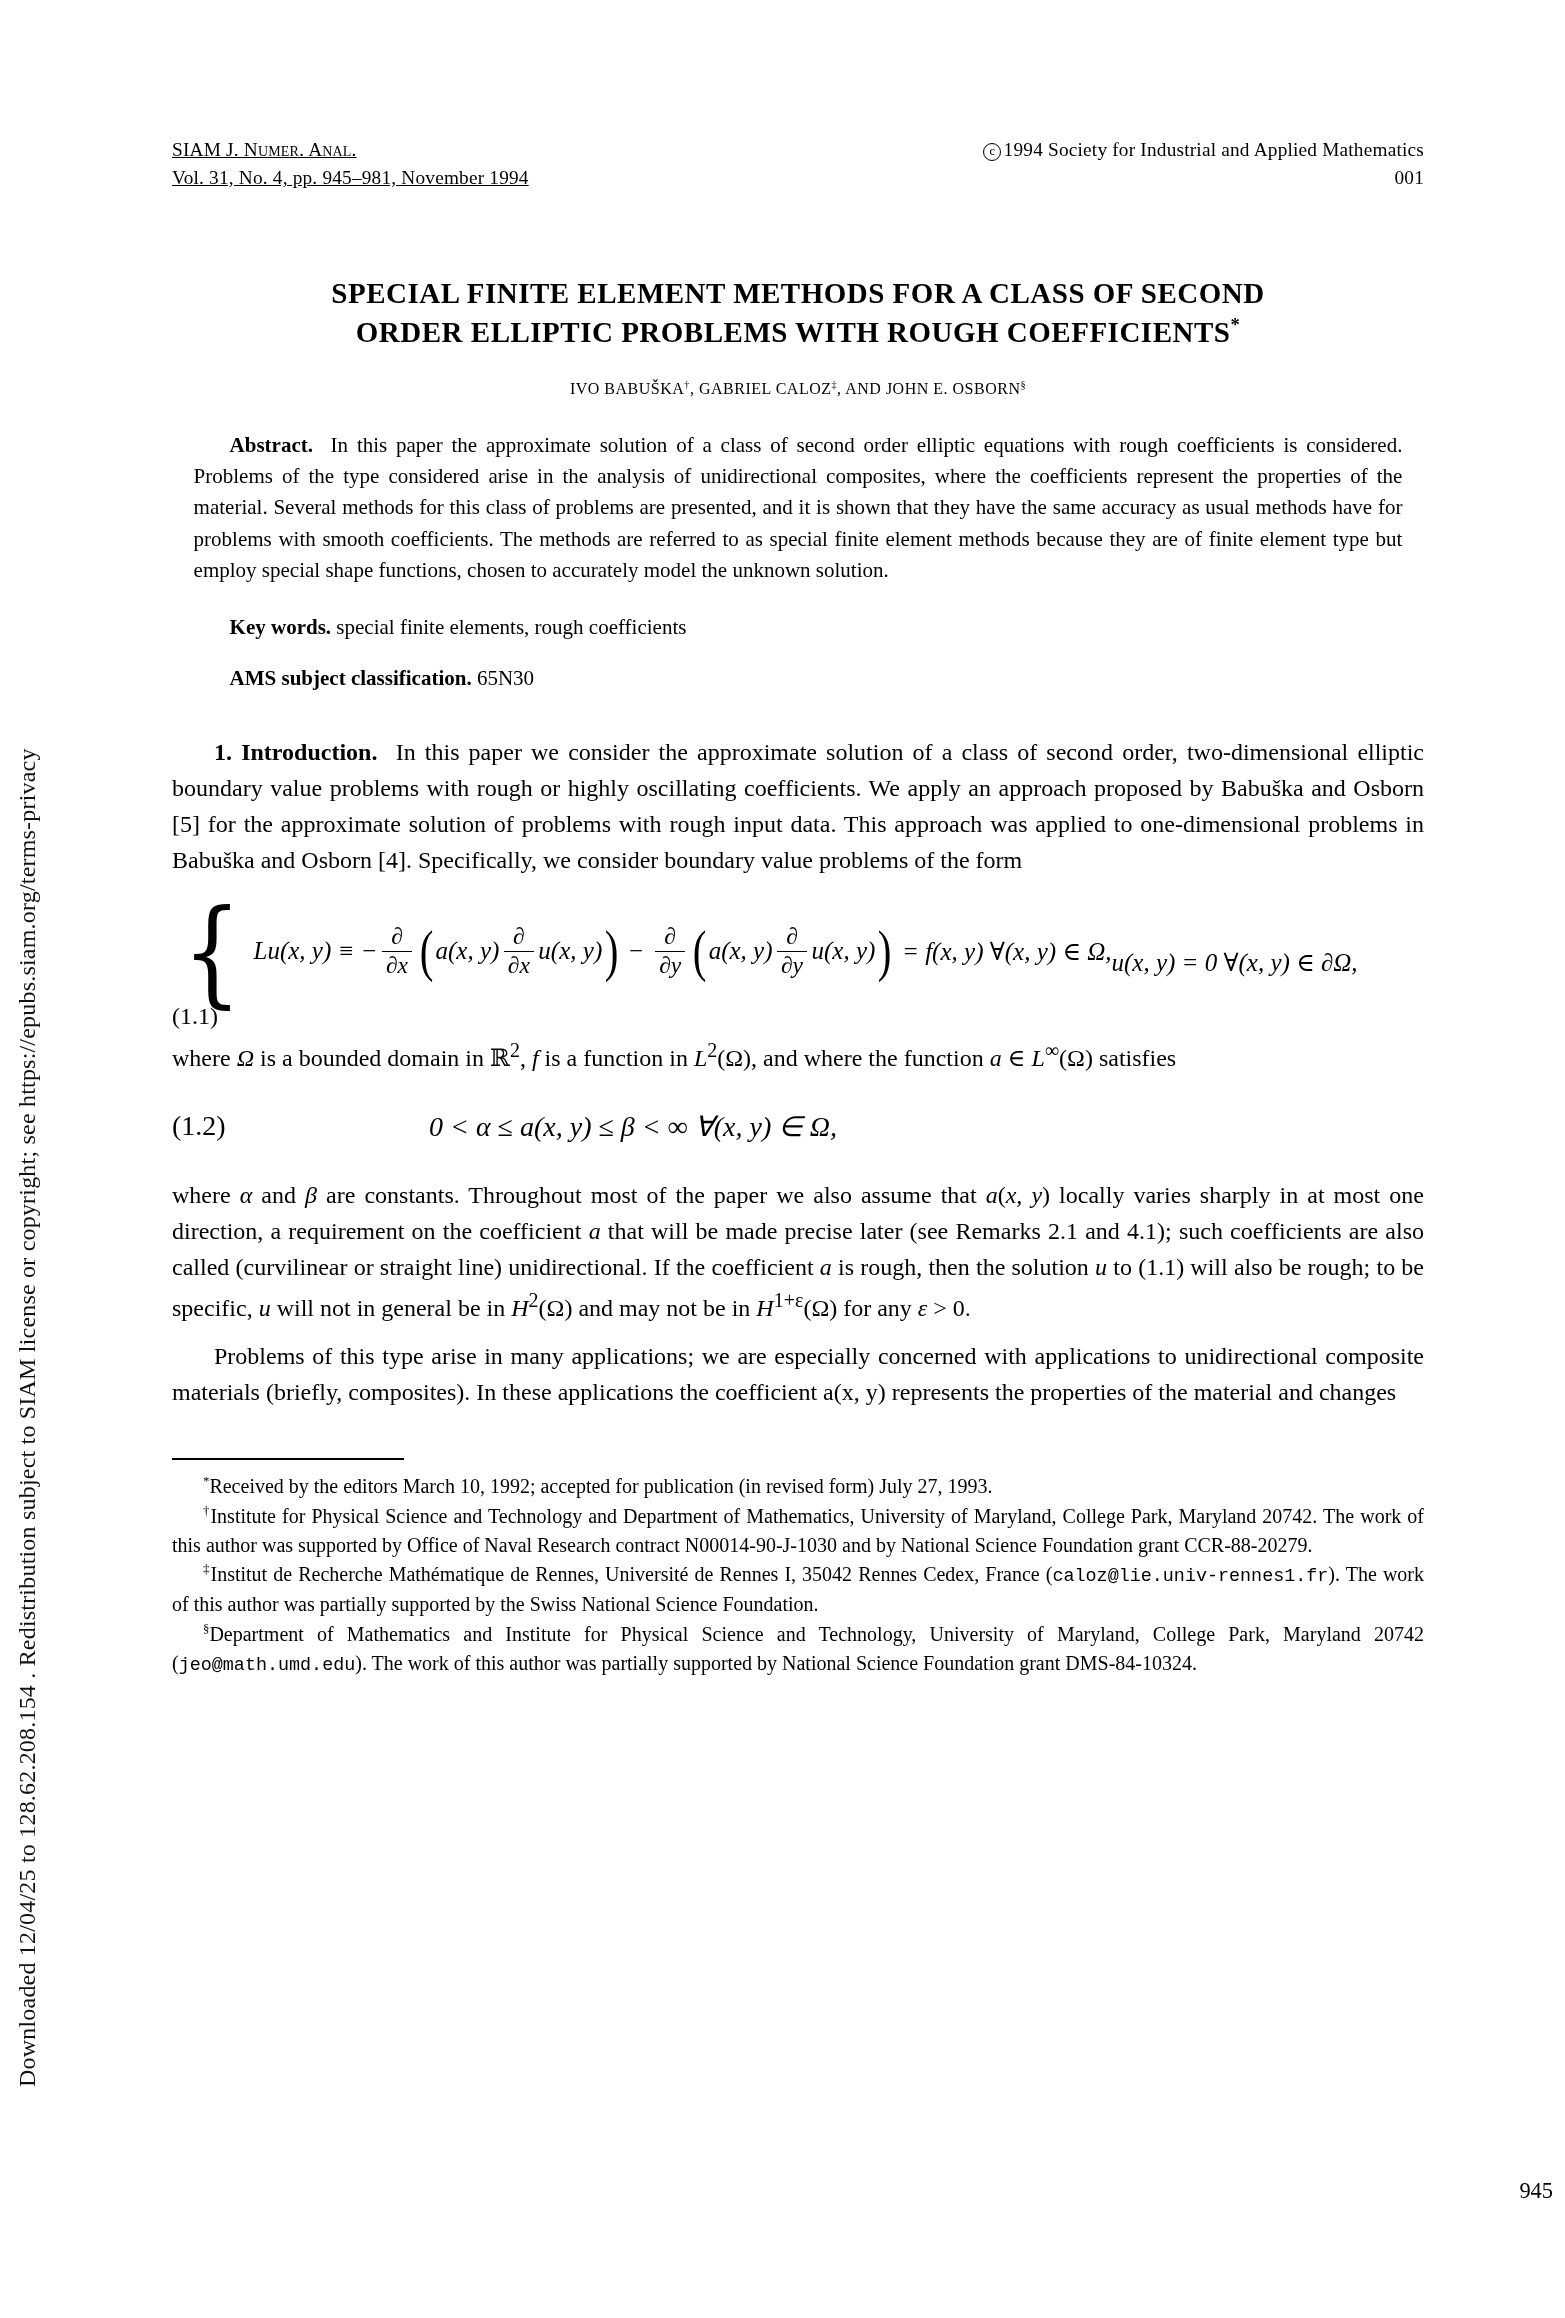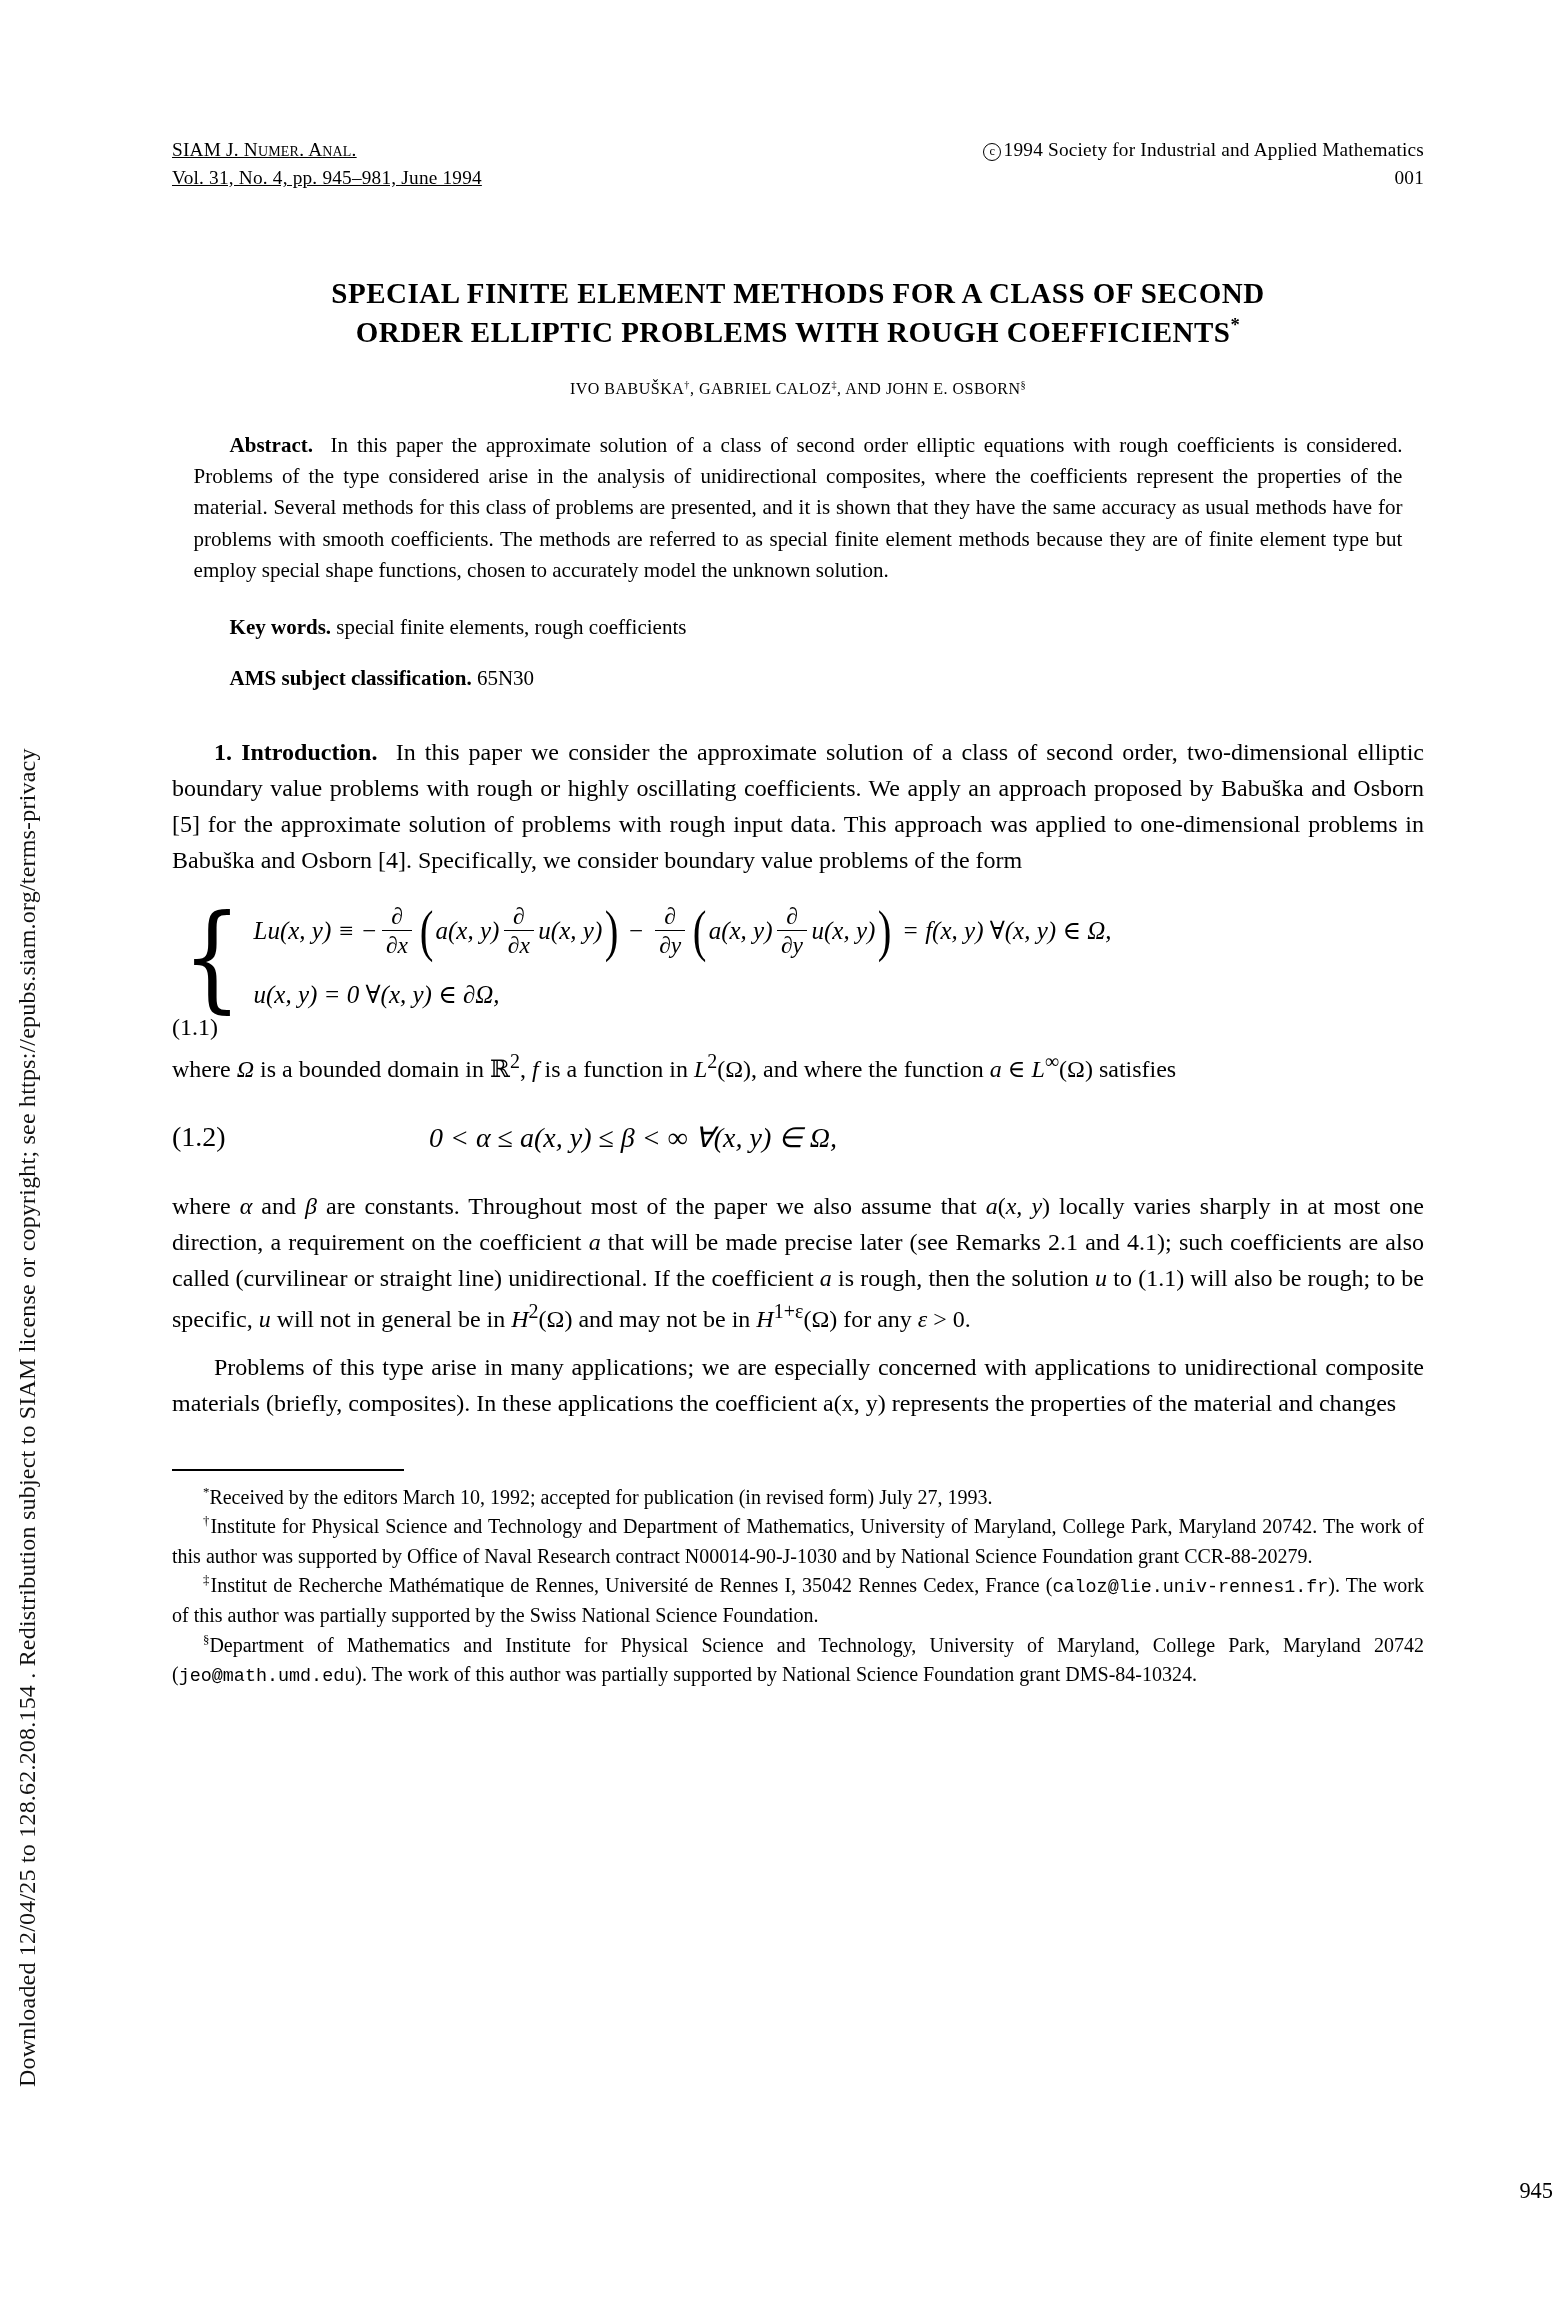--- a/index.html
+++ b/index.html
@@ -136,21 +136,21 @@
   }
   .big-brace {
     font-size: 116px;
     line-height: 0.82;
     font-family: "DejaVu Serif", serif;
     margin-right: 4.6px;
     margin-left: 3.1px;
     transform: scaleX(0.8);
     align-self: center;
   }
-  .brace-lines { display: flex; flex-direction: column; justify-content: center; }
+  .brace-lines { display: flex; justify-content: center; }
   .eqline {
     display: flex;
     align-items: center;
     white-space: nowrap;
     font-size: 25px;
   }
   .eqline.second { margin-top: 23px; font-size: 25px; }
   .frac {
     display: inline-flex;
     flex-direction: column;
@@ -215,21 +215,21 @@
 
 <div id="page">
 
   <div class="side-notice">Downloaded 12/04/25 to 128.62.208.154 . Redistribution subject to SIAM license or copyright; see https://epubs.siam.org/terms-privacy</div>
 
   <div class="content">
 
     <div class="runhead">
       <div class="left-col">
         <div class="line sc">SIAM J. Numer. Anal.</div>
-        <div class="line">Vol. 31, No. 4, pp. 945–981, June 1994</div>
+        <div class="line">Vol. 31, No. 4, pp. 945–981, November 1994</div>
       </div>
       <div class="right-col">
         <div class="line"><span class="copysym">c</span><span>1994 Society for Industrial and Applied Mathematics</span></div>
         <div class="line">001</div>
       </div>
     </div>
 
     <div class="title">
       <div>SPECIAL FINITE ELEMENT METHODS FOR A CLASS OF SECOND</div>
       <div><span>ORDER ELLIPTIC PROBLEMS WITH ROUGH COEFFICIENTS</span><sup class="fn">*</sup></div>

